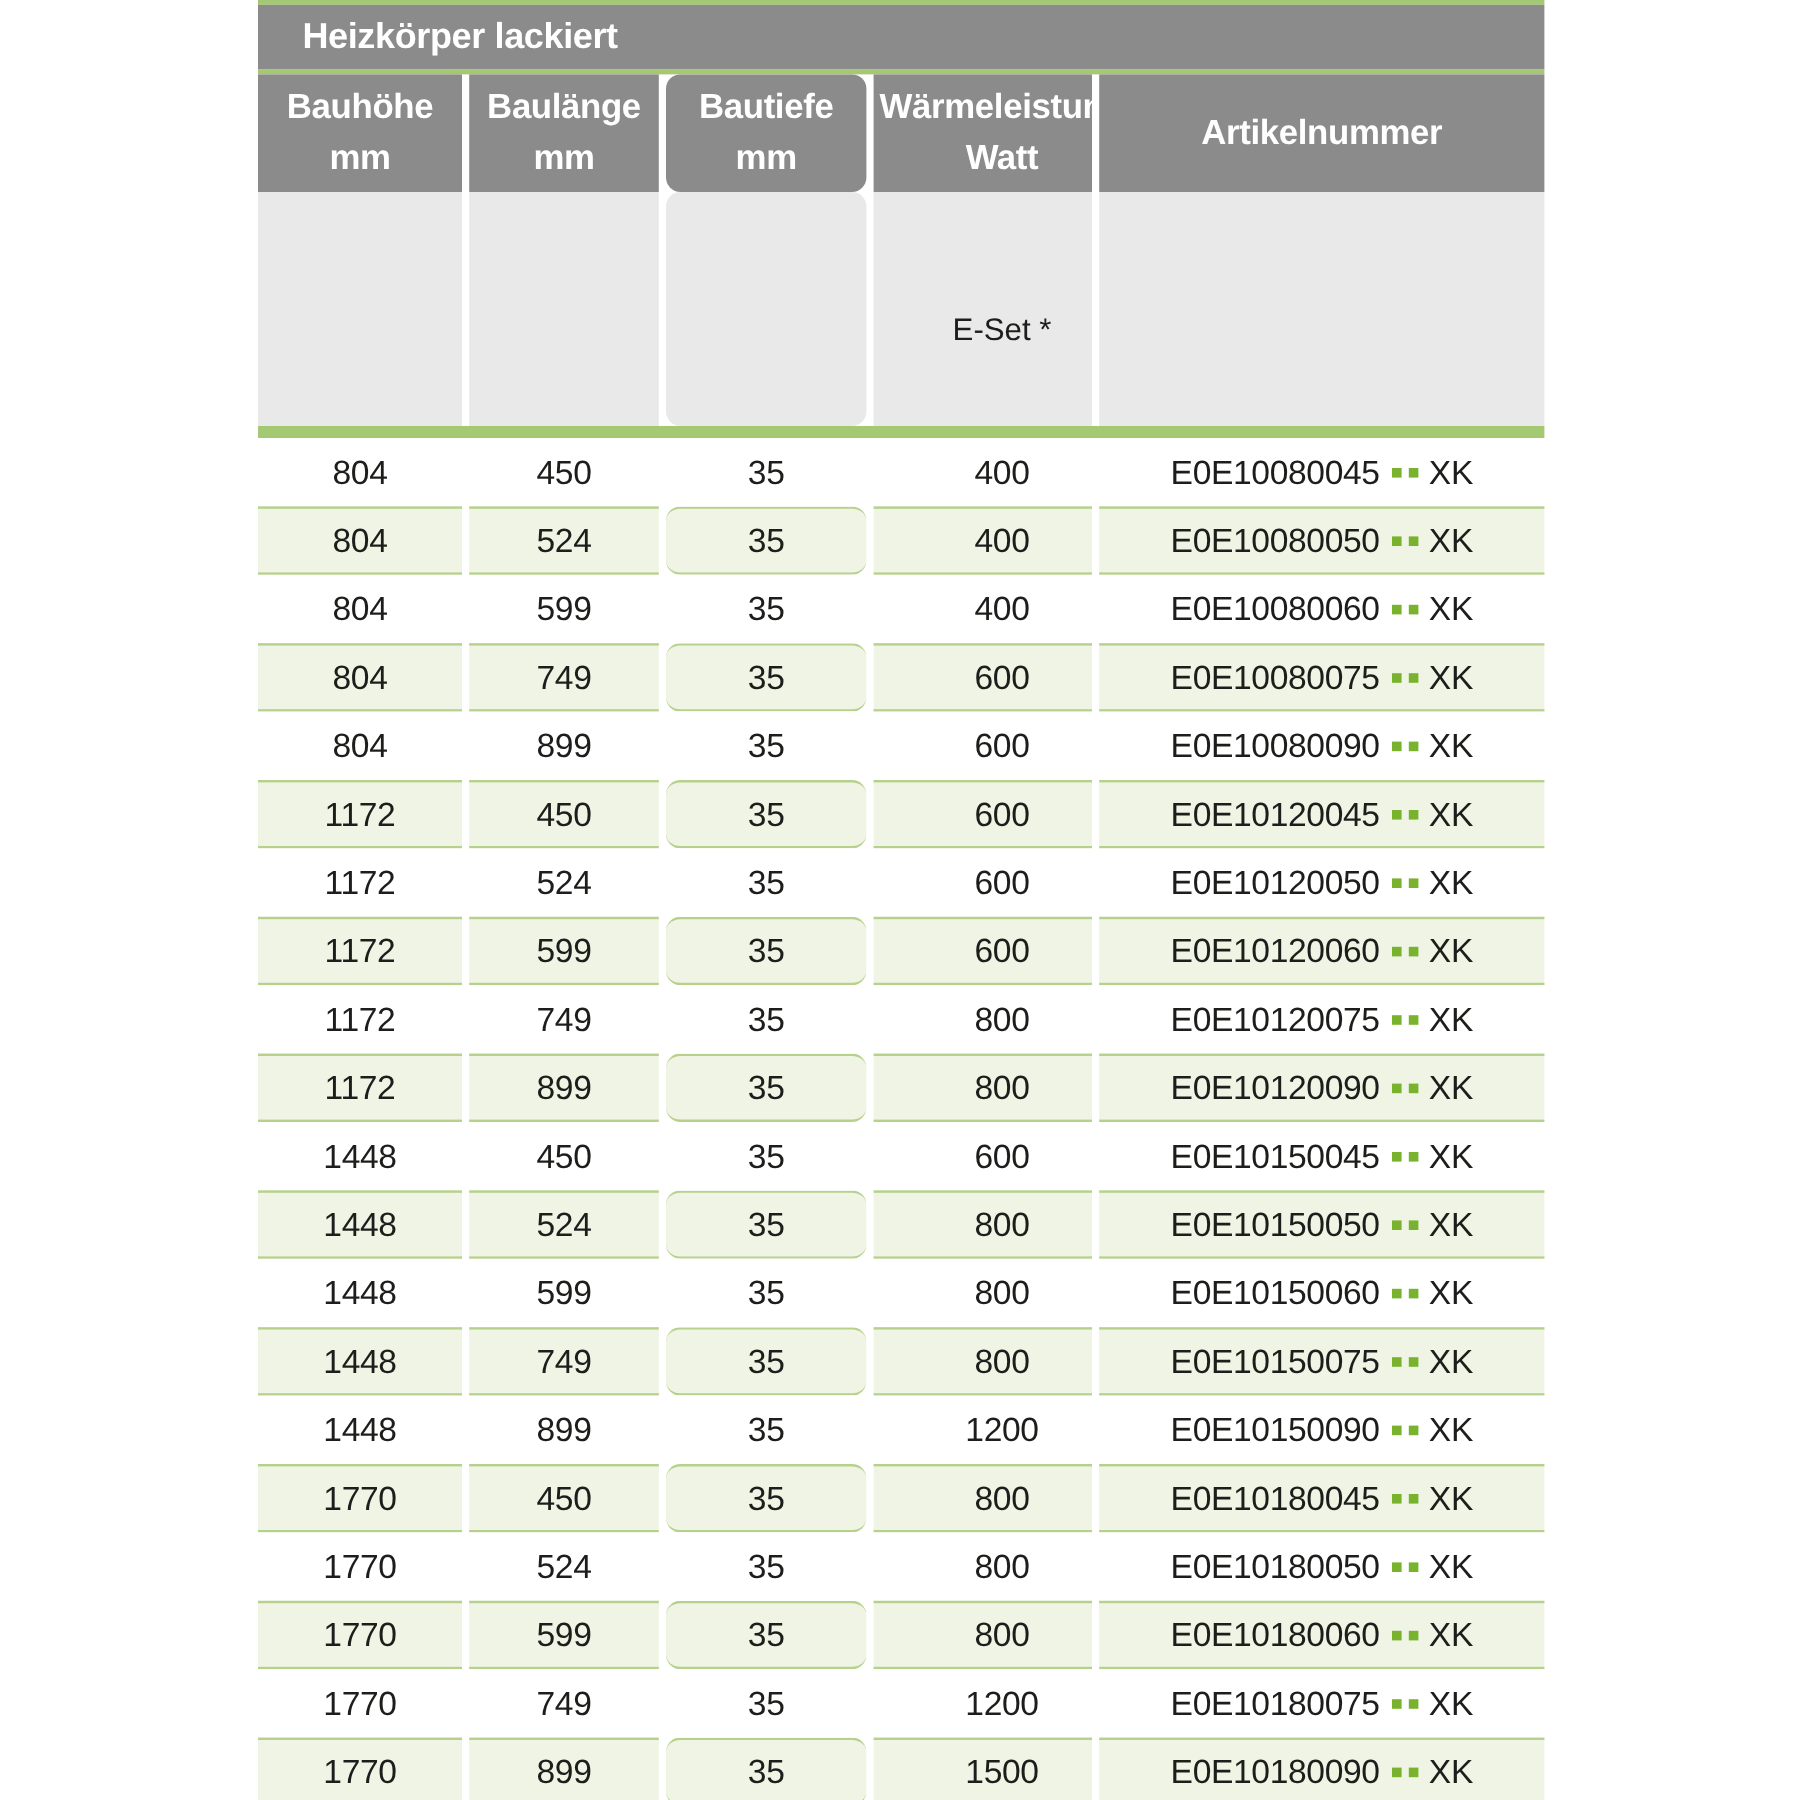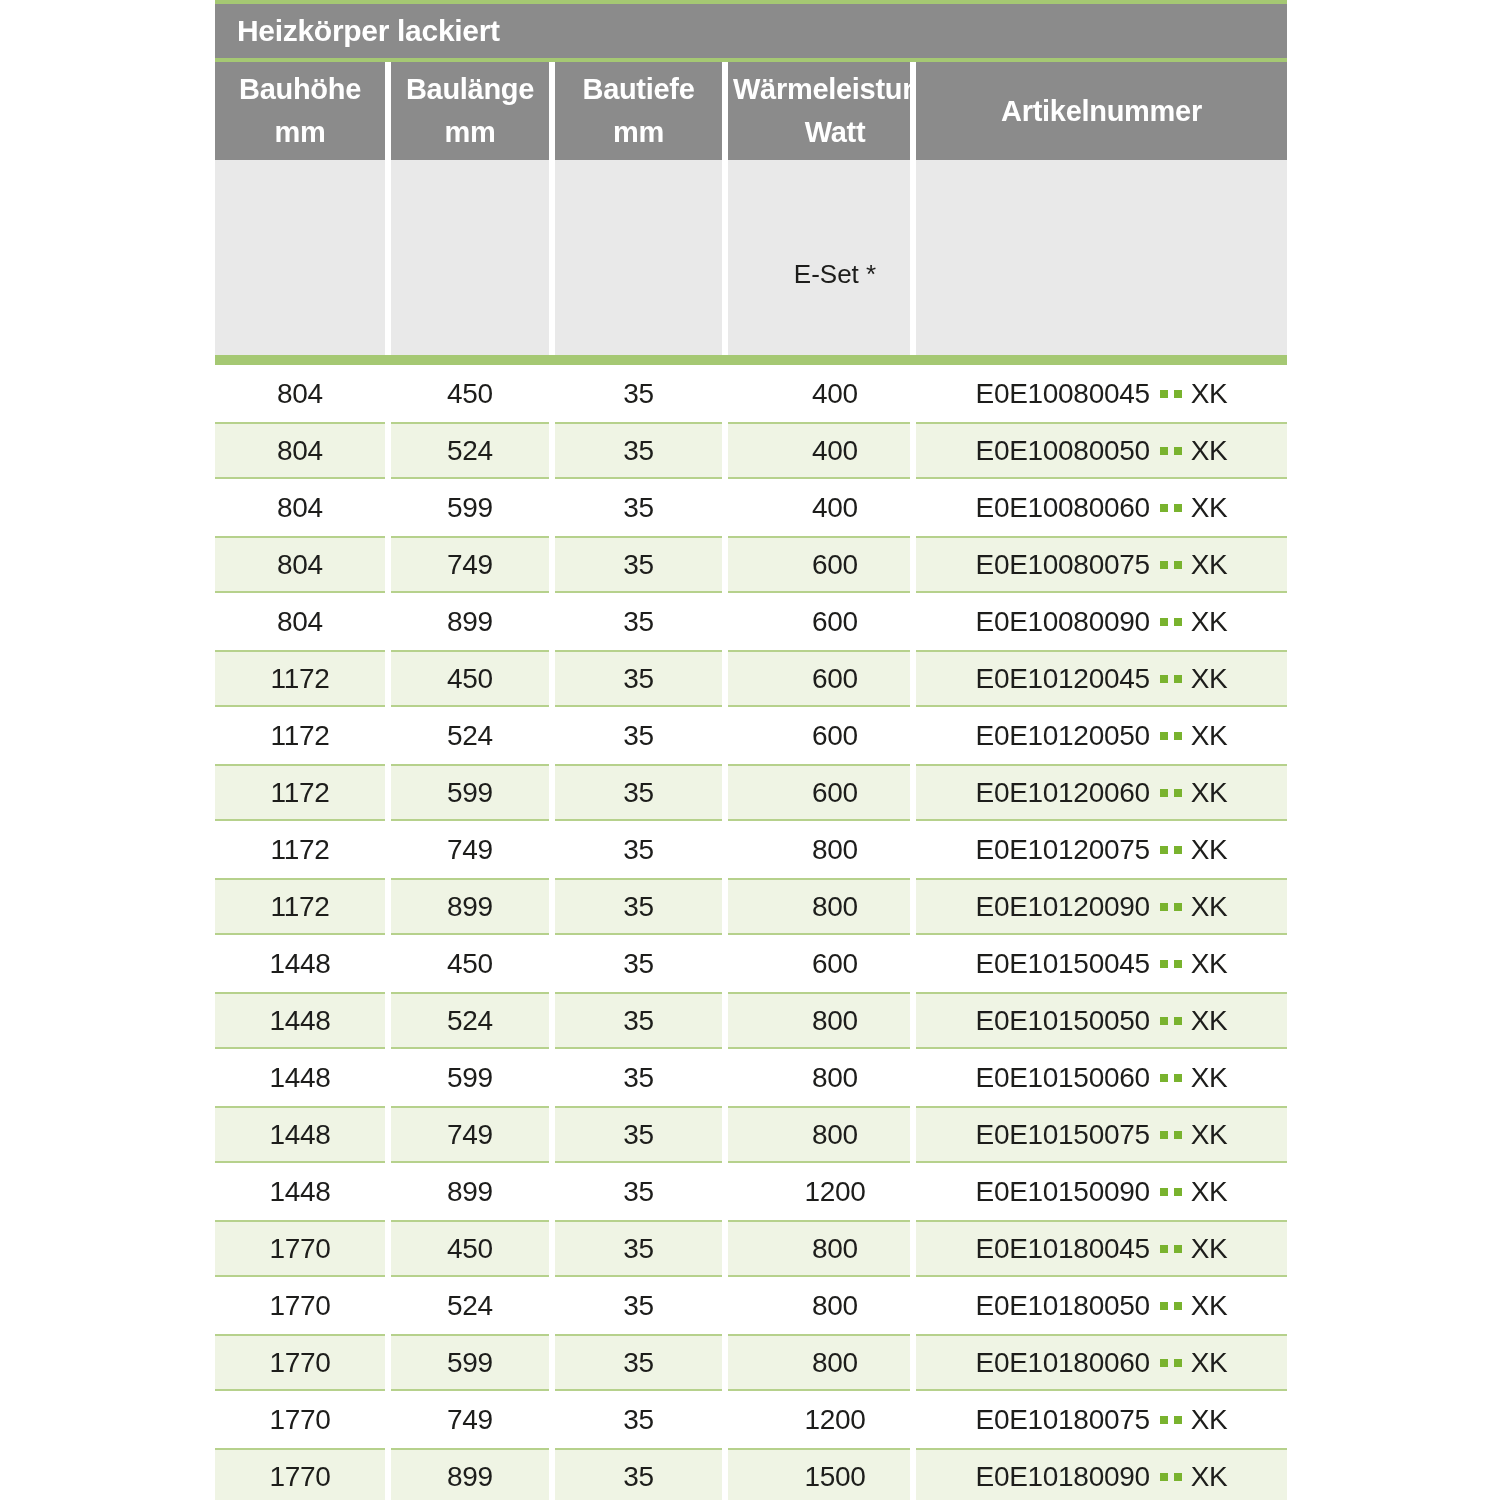--- a/index.html
+++ b/index.html
@@ -24,32 +24,32 @@
   .accent-line {
     height: 4px;
     background: #a5c873;
   }
   .title-bar {
     height: 54px;
     background: #8b8b8b;
     color: #ffffff;
     display: flex;
     align-items: center;
-    padding-left: 22px;
+    padding-left: 37px;
     box-sizing: border-box;
     font-size: 30px;
     font-weight: bold;
     letter-spacing: -0.3px;
   }
   .head-row, .sub-row, .data-row {
     display: flex;
   }
   .c1 { width: 170px; margin-right: 6px; }
   .c2 { width: 158px; margin-right: 6px; }
-  .c3 { width: 167px; margin-right: 6px; }
+  .c3 { width: 167px; margin-right: 6px; border-radius: 12px; }
   .c4 { width: 182px; margin-right: 6px; padding-left: 32px; }
   .c5 { width: 371px; margin-right: 0; }
   .head-cell {
     height: 98px;
     background: #8b8b8b;
     color: #ffffff;
     font-size: 29px;
     font-weight: bold;
     letter-spacing: -0.3px;
     display: flex;

